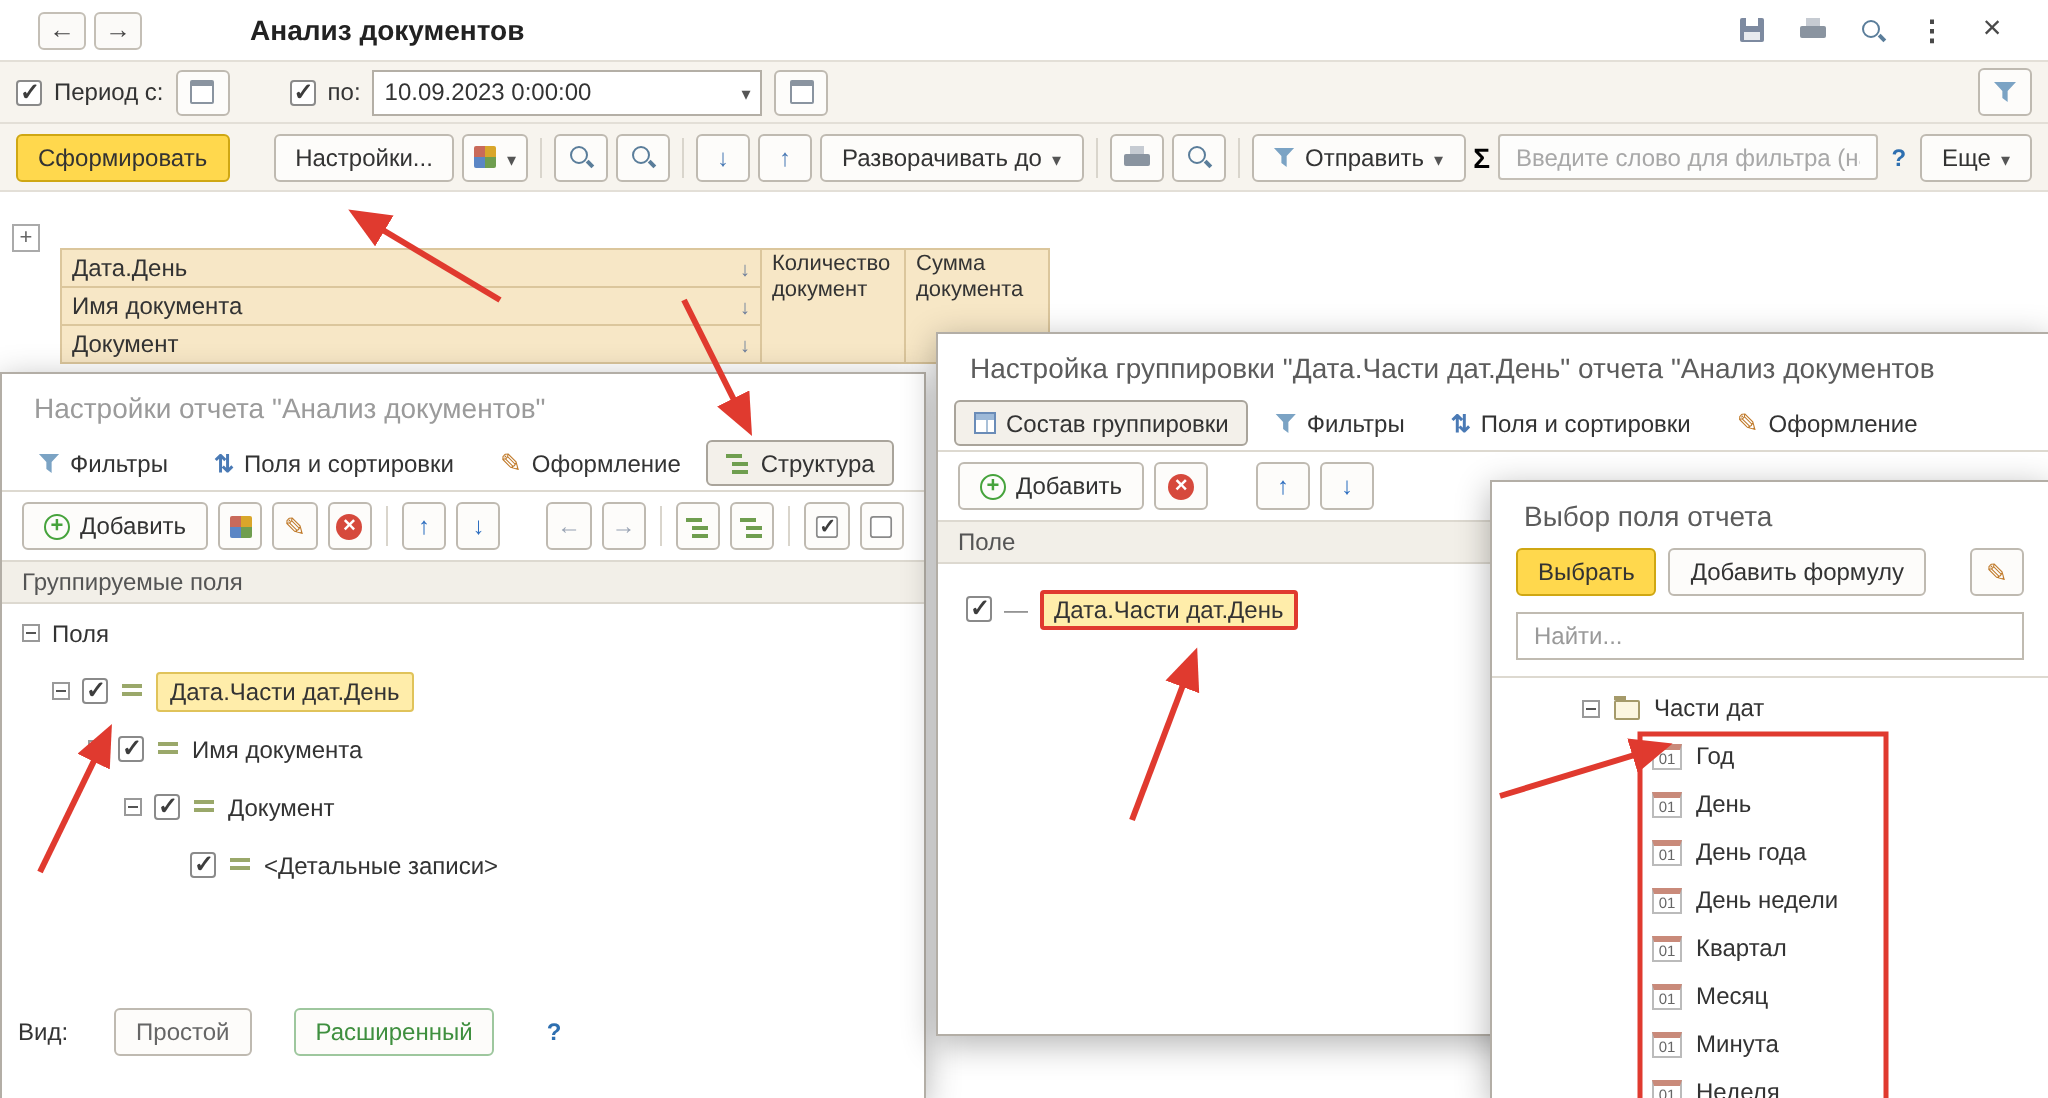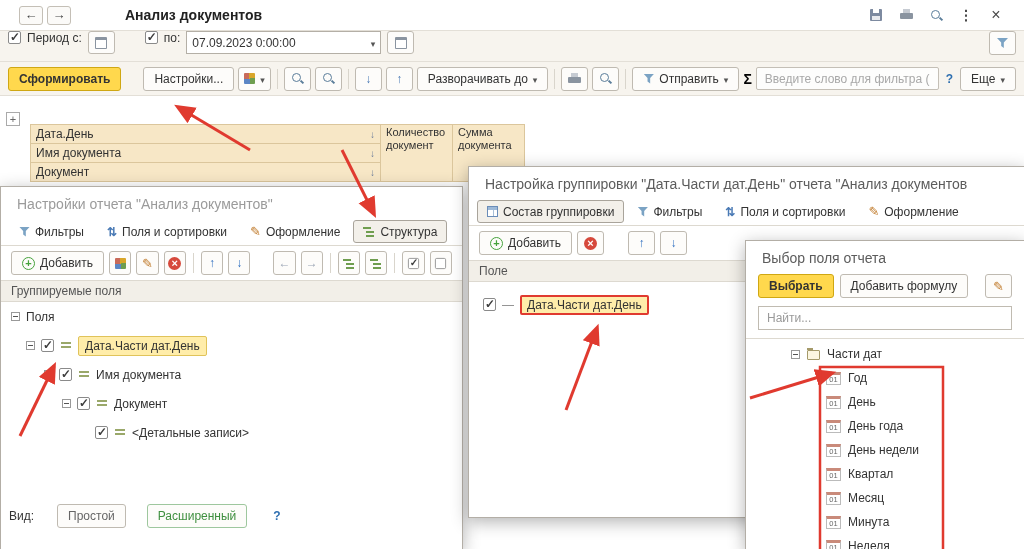--- a/index.html
+++ b/index.html
@@ -4,21 +4,21 @@
 <style>
   *{margin:0;padding:0;box-sizing:border-box}
   html,body{background:#9a9a9a}
   .screen{position:relative;width:1024px;height:549px;background:#fff;overflow:hidden;
           font-family:"Liberation Sans",sans-serif;font-size:12px;color:#333}
 
   
   .btn{display:inline-flex;align-items:center;gap:5px;height:24px;padding:0 10px;background:#fdfcfa;
        border:1px solid #bfbab1;border-radius:3px;font-size:12px;color:#333;cursor:pointer;white-space:nowrap}
   .btn.icon{width:27px;padding:0;justify-content:center}
-  .btn.yellow{background:#ffd84d;border-color:#cfa713;font-weight:bold}
+  .btn.yellow{background:#ffd84d;border-color:#cfa713;font-weight:normal}
   .vsep{width:1px;height:20px;background:#d9d5cc;margin:0 2px;flex:none}
   .g{display:inline-block;line-height:1}
   .g-back::before{content:"←";font-size:13px;color:#444}
   .g-fwd::before{content:"→";font-size:13px;color:#444}
   .g-caret::before{content:"▾";font-size:9px;color:#555}
   .g-kebab::before{content:"⋮";font-weight:bold;color:#4a4a4a;font-size:14px}
   .g-close::before{content:"×";font-size:16px;color:#4a4a4a}
   .g-up::before{content:"↑";font-weight:bold}
   .g-dn::before{content:"↓";font-weight:bold}
   .g-lf::before{content:"←";font-weight:bold}
@@ -71,21 +71,21 @@
   .chip.red{border:2px solid #e03a2f;padding:1px 5px}
 
   
   .titlebar{display:flex;align-items:center;height:30px;padding:0 19px;background:#fff}
   .navbtn{width:24px;height:19px;display:inline-flex;align-items:center;justify-content:center;
           background:#fbfaf8;border:1px solid #c4bfb6;border-radius:3px;margin-right:4px}
   .apptitle{font-size:14px;font-weight:bold;margin-left:50px;color:#222}
   .tb-right{margin-left:auto;display:flex;align-items:center;gap:12px}
   .tb-right .tbbtn{background:none;border:none;display:inline-flex;align-items:center;justify-content:center;width:18px;height:18px;cursor:pointer}
 
-  .periodrow{display:flex;height:32px;padding:0 8px;background:#f7f4ee;
+  .periodrow{display:flex;align-items:center;height:32px;padding:0 8px;background:#f7f4ee;
              border-top:1px solid #e3dfd7;border-bottom:1px solid #e3dfd7;gap:6px}
   .datefield{display:inline-flex;align-items:center;justify-content:space-between;width:195px;height:23px;
              background:#fff;border:1px solid #b4afa6;padding:0 5px}
   .calbtn{width:25px;height:23px}
 
   .toolbar{display:flex;align-items:center;height:34px;padding:0 8px;background:#f7f4ee;
            border-bottom:1px solid #e3dfd7;gap:4px}
   .flt-input{flex:1;min-width:120px;height:23px;border:1px solid #c4bfb6;border-radius:2px;background:#fdfdfc;
              padding:0 8px;font-family:"Liberation Sans",sans-serif;font-size:12px;color:#333}
   .flt-input::placeholder{color:#a8a8a8}
@@ -163,21 +163,21 @@
   <div class="periodrow">
     <span class="cb on"></span>
     <span>Период с:</span>
     <button class="btn icon calbtn">
         <span class="ic-cal"></span>
       </button>
     <span style="width:18px"></span>
     <span class="cb on"></span>
     <span>по:</span>
     <span class="datefield">
-      <span>07.09.2023 0:00:00</span>
+      <span>10.09.2023 0:00:00</span>
       <span class="g g-caret"></span>
     </span>
     <button class="btn icon calbtn">
         <span class="ic-cal"></span>
       </button>
     <button class="btn icon" style="margin-left:auto">
         <span class="ic-funnel"></span>
       </button>
   </div>
 

